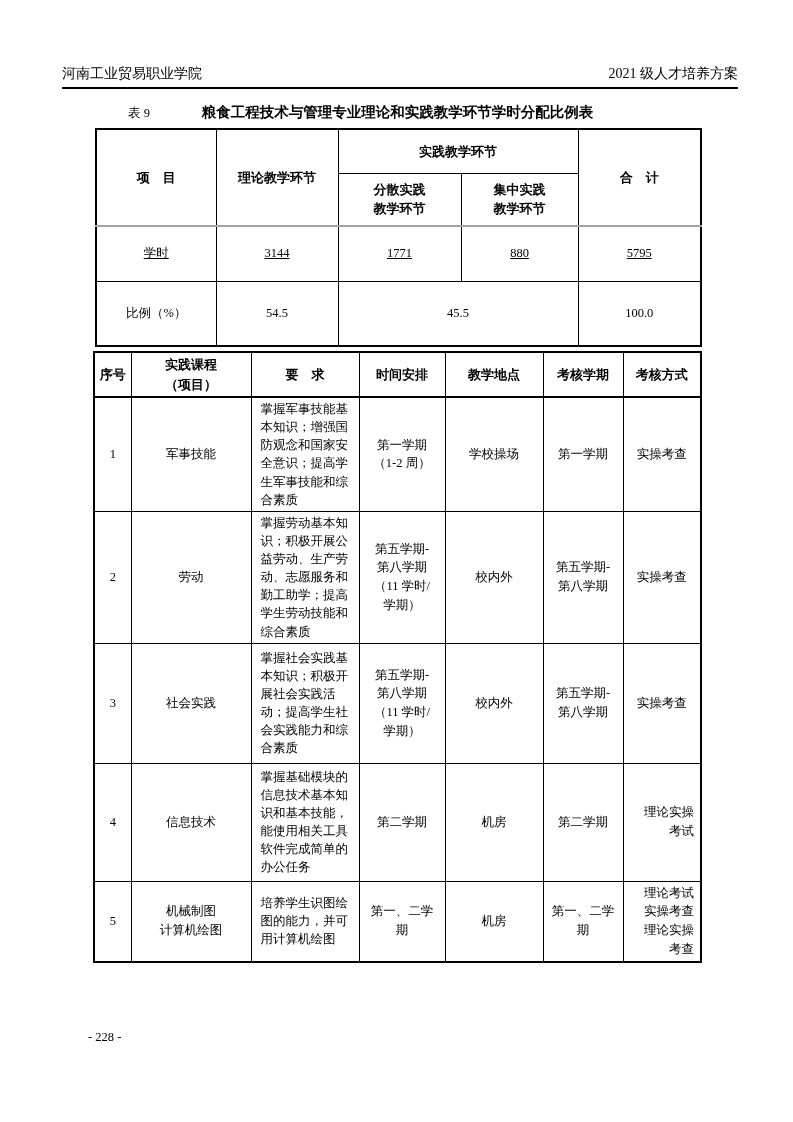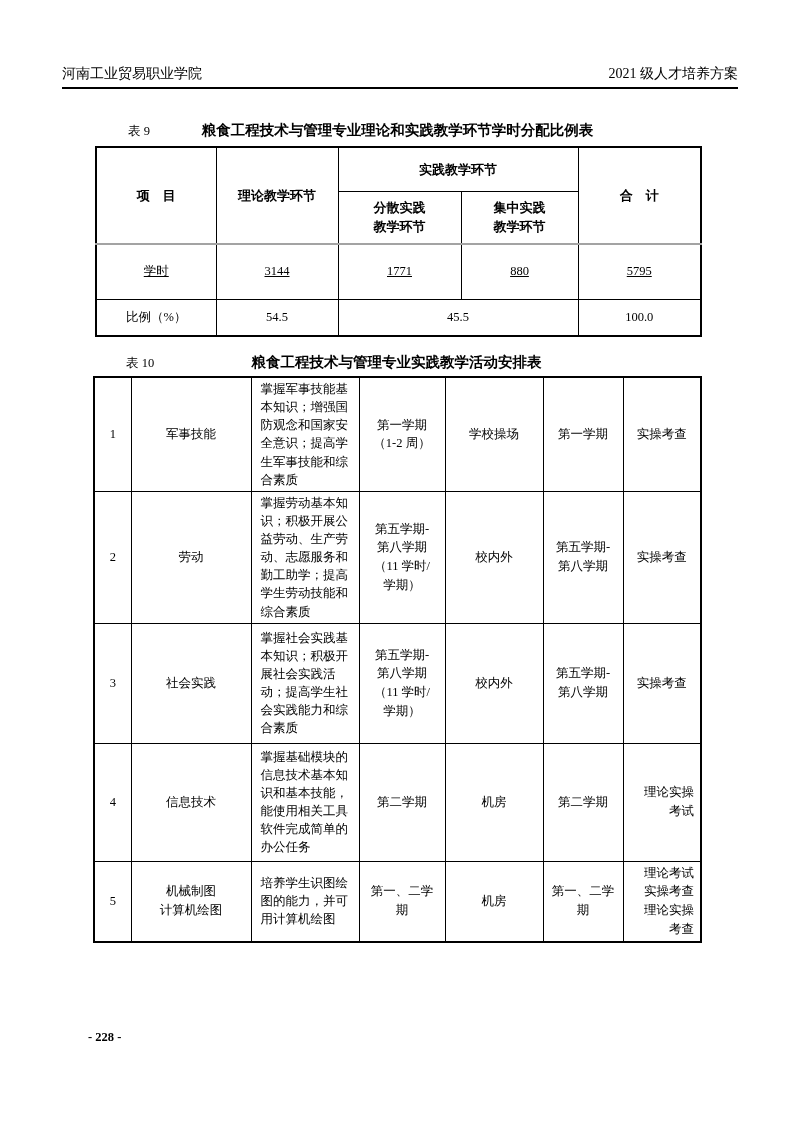--- a/index.html
+++ b/index.html
@@ -9,21 +9,21 @@
     font-family:"Liberation Serif","DejaVu Serif",serif;
     position:relative; overflow:hidden;
   }
   .page { box-sizing:border-box; padding:66px 55px 0 62px; }
 
   .hdr { display:flex; justify-content:space-between; font-size:14px; line-height:16px; }
   .rule { border-bottom:2px solid #000; margin-top:5px; }
 
   .sec-heading { font-size:15.5px; font-weight:bold; margin:13px 0 0 0; padding-left:40px; letter-spacing:0.5px; }
 
-  .cap { position:relative; margin-top:32px; }
+  .cap { position:relative; margin-top:14px; }
   .cap .lbl { position:absolute; left:33px; top:2px; font-size:12.5px; font-weight:normal; }
   .cap .ttl { display:block; text-align:center; font-weight:bold; font-size:14.5px; }
   .cap1 { width:605px; margin-left:33px; }
   .cap2 { width:607px; margin-left:31px; margin-top:16px; }
 
   table { border-collapse:collapse; table-layout:fixed; }
   td {
     border:1px solid #000; text-align:center; vertical-align:middle;
     font-size:12.5px; line-height:1.5; padding:1px 4px;
     word-break:break-all; overflow:hidden;
@@ -32,21 +32,21 @@
 
   .t1 { width:605px; margin:6px 0 0 33px; border:2px solid #000; }
   .t1 td.bold, .t2 tr.hrow td { font-weight:bold; font-size:13px; }
   .t1 tr.sep td { border-top:2px solid #a3a3a3;text-decoration:underline; }
 
   .t2 { width:607px; margin:4px 0 0 31px; border:2px solid #000; }
   .t2 tr.hrow td { border-bottom:2px solid #000; padding:2px; }
   .t2 td.req { text-align:left; padding:2px 9px; line-height:1.45; }
   .t2 td.left { text-align:right; padding:2px 6px; }
 
-  .footer { position:absolute; left:88px; top:1030px; font-size:12.5px;font-weight:bold; }
+  .footer { position:absolute; left:88px; top:1030px; font-size:12.5px; }
 </style>
 </head>
 <body>
 
 <div class="page">
 
   <div class="hdr">
     <span>河南工业贸易职业学院</span>
     <span>2021 级人才培养方案</span>
   </div>
@@ -79,46 +79,52 @@
       <td class="bold pre">集中实践
 教学环节</td>
     </tr>
     <tr style="height:55px" class="sep">
       <td>学时</td>
       <td>3144</td>
       <td>1771</td>
       <td>880</td>
       <td>5795</td>
     </tr>
-    <tr style="height:37px">
+    <tr style="height:65px">
       <td>比例（%）</td>
       <td>54.5</td>
       <td colspan="2">45.5</td>
       <td>100.0</td>
     </tr>
   </tbody>
     </table>
 
 
-  <div class="cap cap2">
-    <span class="lbl">表 10</span>
-    <span class="ttl">粮食工程技术与管理专业实践教学活动安排表</span>
-  </div>
 
   <table class="t2">
     <colgroup>
       <col style="width:37px">
         <col style="width:120px">
         <col style="width:108px">
         <col style="width:86px">
         <col style="width:98px">
         <col style="width:80px">
         <col style="width:78px">
     </colgroup>
     <tbody>
+        <tr class="hrow" style="height:38px">
+      <td>序号</td>
+      <td class="pre">实践课程
+（项目）</td>
+      <td>要　求</td>
+      <td>时间安排</td>
+      <td>教学地点</td>
+      <td>考核学期</td>
+      <td>考核方式</td>
+    </tr>
     <tr style="height:112px">
       <td>1</td>
       <td class="pre">军事技能</td>
       <td class="req">掌握军事技能基本知识；增强国防观念和国家安全意识；提高学生军事技能和综合素质</td>
       <td class="pre">第一学期
 （1-2 周）</td>
       <td>学校操场</td>
       <td class="pre">第一学期</td>
       <td class="pre">实操考查</td>
     </tr>

